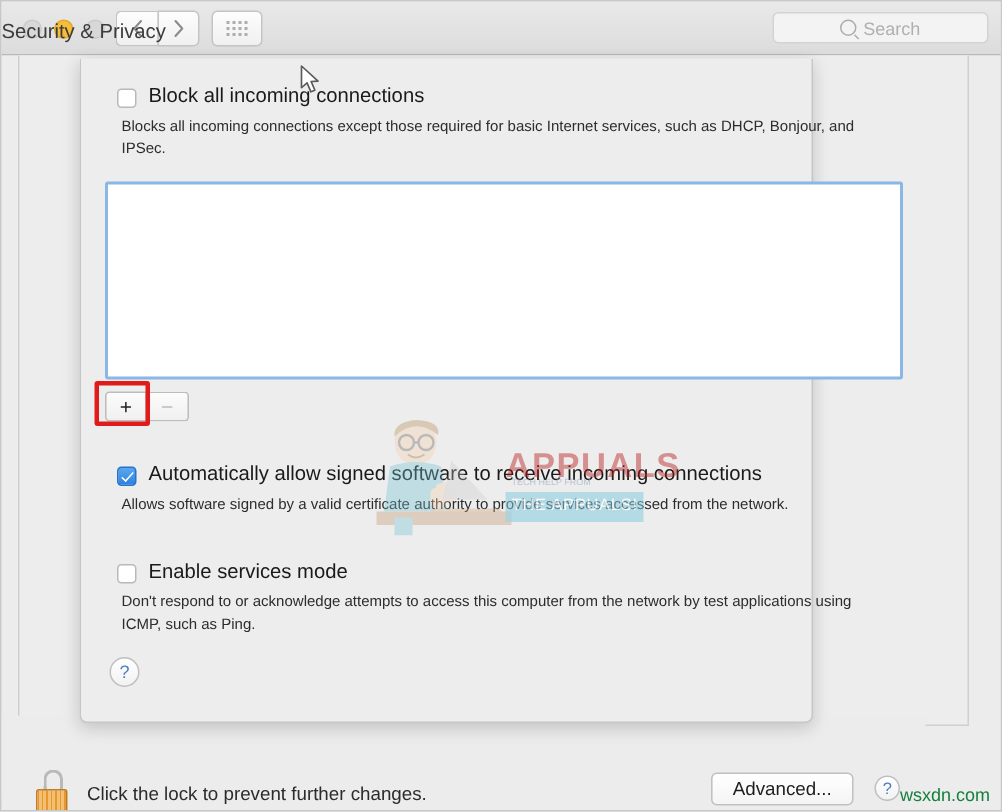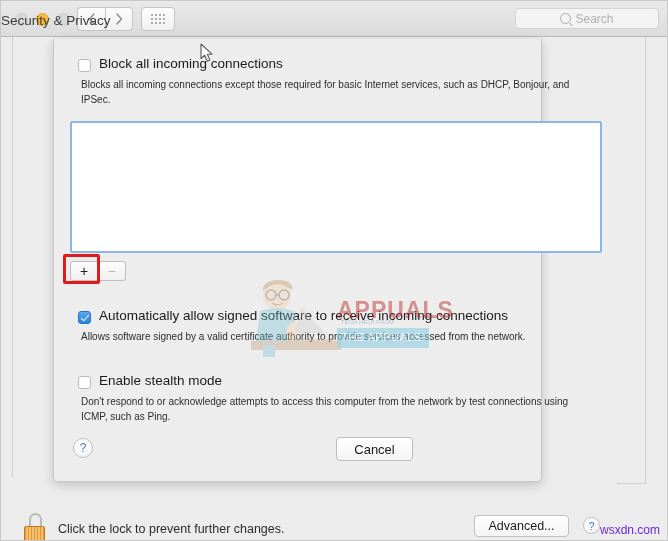--- a/index.html
+++ b/index.html
@@ -439,21 +439,21 @@
     color: #8fa3bf;
     opacity: 0.8;
   }
   .wm-figure { position: absolute; left: 0; top: 0; opacity: 0.5; }
 
   .wm-wsxdn {
     position: absolute;
     right: 7px;
     bottom: 3px;
     font-size: 12px;
-    color: #6d28d9;
+    color: #15803d;
     z-index: 40;
   }
 
   
   .cursor {
     position: absolute;
     left: 199px;
     top: 42px;
     z-index: 60;
     pointer-events: none;
@@ -538,26 +538,25 @@
     <div class="redbox"></div>
 
     <div class="row" style="left:24px; top:272px;">
       <div class="cb on"></div>
       <div class="cb-label">Automatically allow signed software to receive incoming connections</div>
       <div class="cb-desc" style="top:18px;">Allows software signed by a valid certificate authority to provide services accessed from the network.</div>
     </div>
 
     <div class="row" style="left:24px; top:337px;">
       <div class="cb off"></div>
-      <div class="cb-label">Enable stealth mode</div>
-      <div class="cb-desc" style="top:18px;">Don't respond to or acknowledge attempts to access this computer from the network by test connections using ICMP, such as Ping.</div>
+      <div class="cb-label">Enable services mode</div>
+      <div class="cb-desc" style="top:18px;">Don't respond to or acknowledge attempts to access this computer from the network by test applications using ICMP, such as Ping.</div>
     </div>
 
     <div class="help-round sheet-footer-help">?</div>
-    <div class="btn cancel">Cancel</div>
   </div>
 
   <div class="wm-appuals">
     <svg class="wm-figure" width="120" height="78" viewBox="0 0 120 78">
 
       <ellipse cx="48" cy="16" rx="14" ry="15" fill="#f2cdaa"></ellipse>
       <path d="M34 12 q14 -13 29 -1 q2 -9 -14 -10 q-16 1 -15 11z" fill="#b08a52"></path>
       <circle cx="42" cy="16" r="5" fill="none" stroke="#5c5c5c" stroke-width="1.6"></circle>
       <circle cx="55" cy="16" r="5" fill="none" stroke="#5c5c5c" stroke-width="1.6"></circle>
       <line x1="47" y1="16" x2="50" y2="16" stroke="#5c5c5c" stroke-width="1.6"></line>

